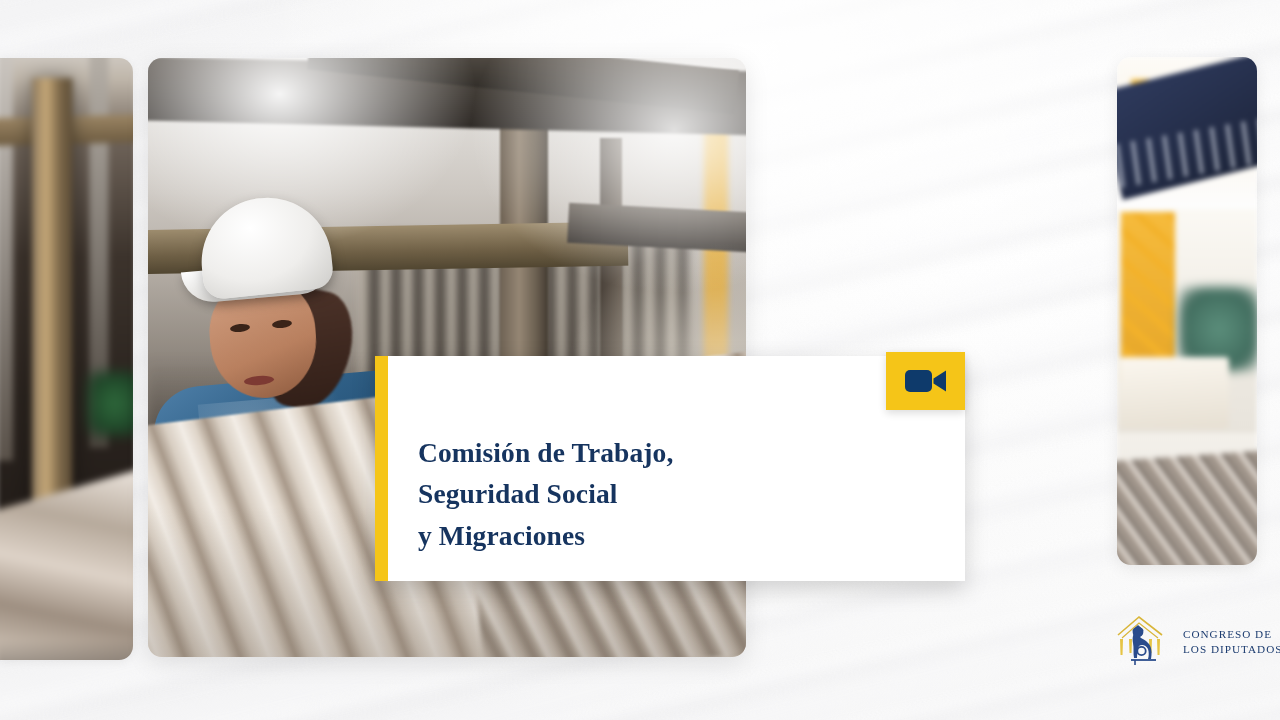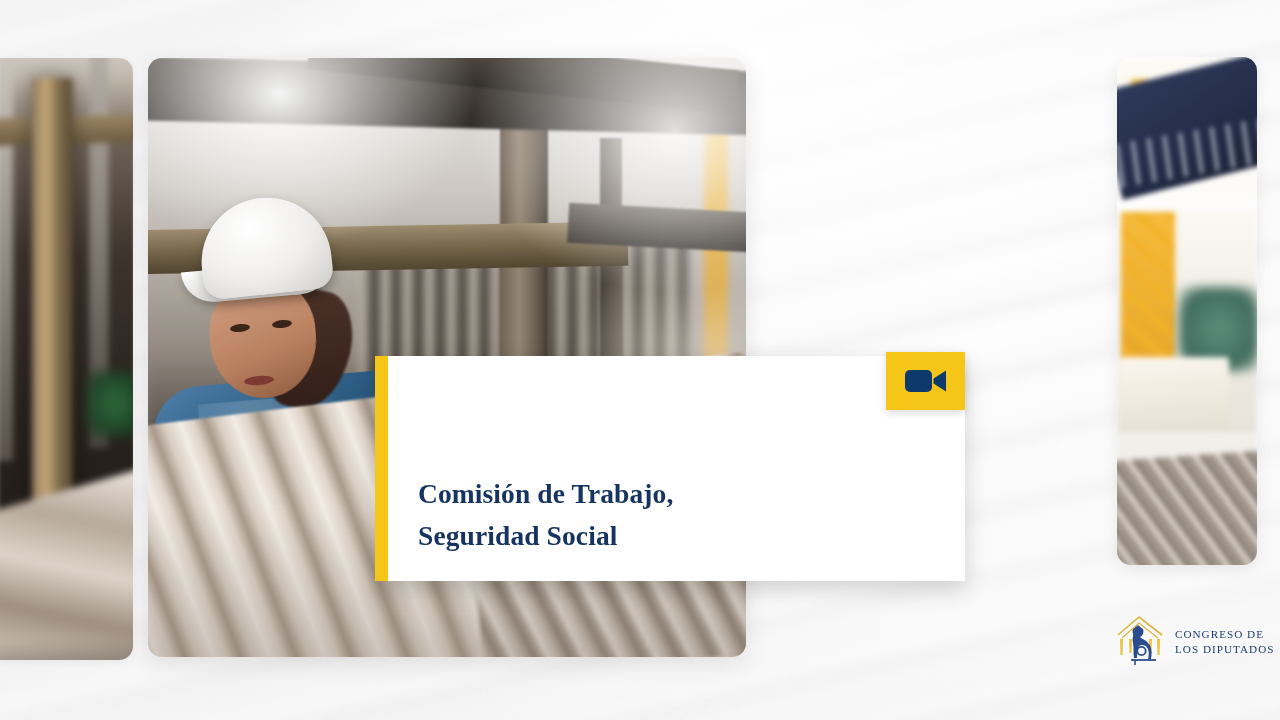--- a/index.html
+++ b/index.html
@@ -348,21 +348,21 @@
     background:#F5C518;
     display:flex; align-items:center; justify-content:center;
     box-shadow:0 3px 8px rgba(0,0,0,.14);
   }
   #video-badge svg { display:block; }
 
   
   #congress-logo {
     position:absolute; left:1112px; top:610px;
     width:152px; height:64px;
-    display:flex; align-items:center; gap:7px;
+    display:flex; align-items:center; gap:15px;
   }
   #logo-emblem { width:56px; height:58px; flex:0 0 56px; position:relative; }
   #logo-words {
     color:#1B3B6F;
     font-family:"Liberation Serif", serif;
     font-size:11.2px;
     line-height:1.3;
     letter-spacing:1.0px;
     white-space:nowrap;
   }
@@ -442,20 +442,21 @@
       <div class="pr-rods"></div>
     </div>
   </div>
 
   <div id="title-card">
     <div id="accent-bar"></div>
     <div id="title-body">
       <div id="title-text">
         <span class="ln">Comisión de Trabajo,</span>
         <span class="ln">Seguridad Social</span>
+        <span class="ln">y Migraciones</span>
       </div>
     </div>
   </div>
 
   <div id="video-badge">
     <span>
       <svg width="42" height="28" viewBox="0 0 42 28" aria-hidden="true">
         <rect x="0" y="3" width="27" height="22" rx="5" fill="#0E3A6B"></rect>
         <path d="M28.5 11.5 L41 3.5 L41 24.5 L28.5 16.5 Z" fill="#0E3A6B"></path>
       </svg>

